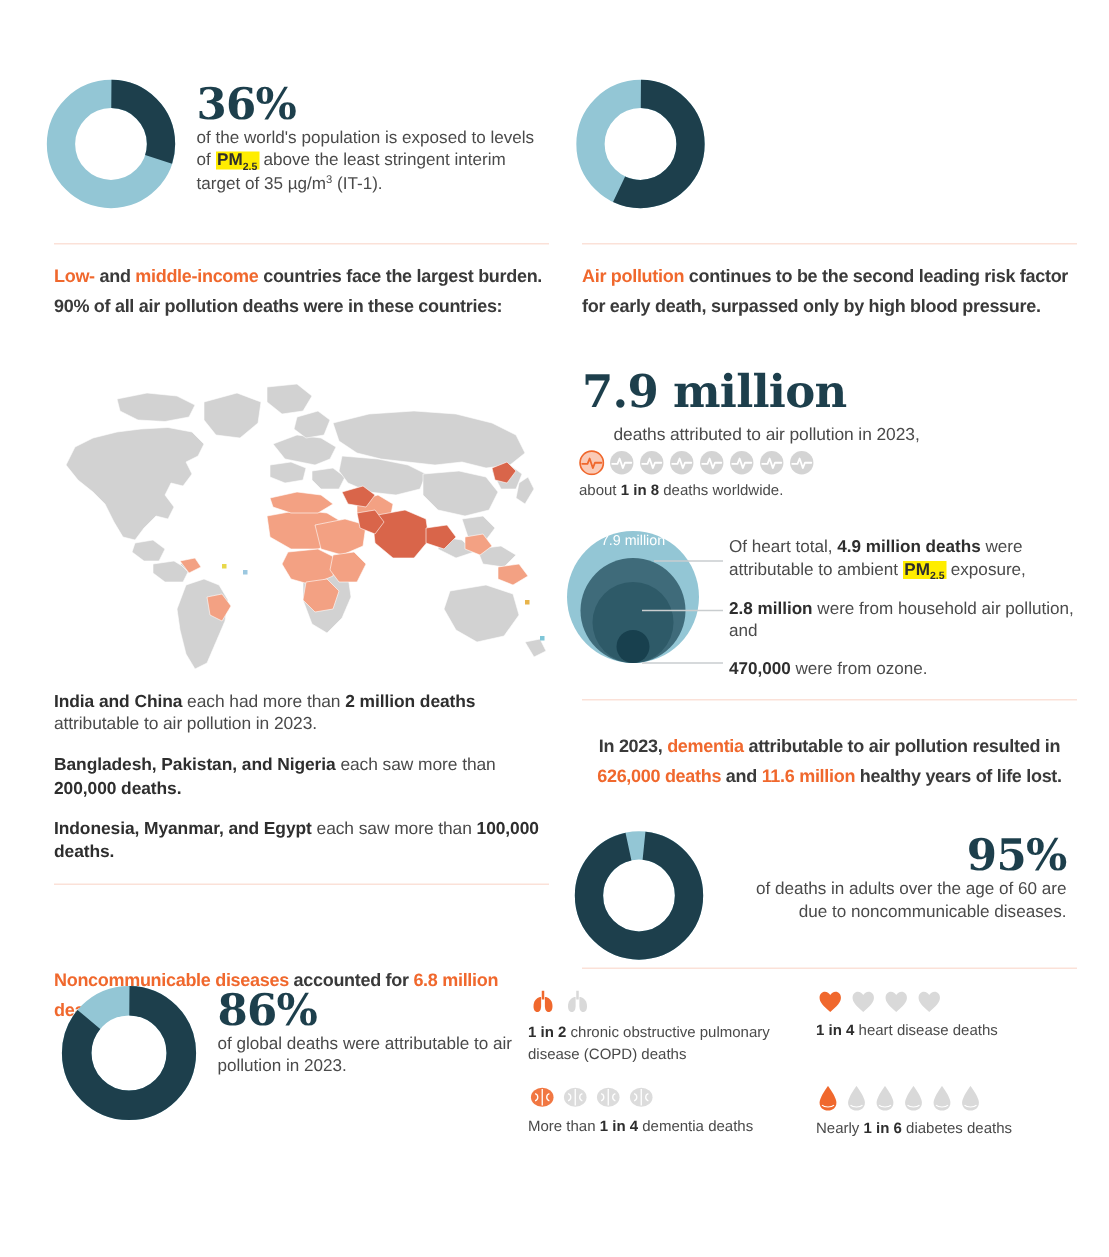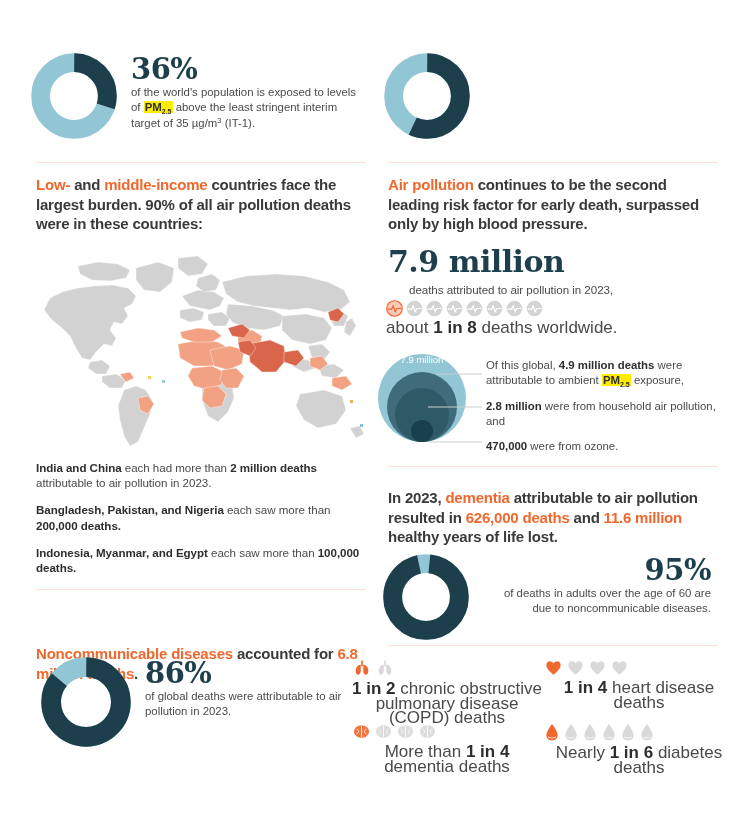--- a/index.html
+++ b/index.html
@@ -12,21 +12,21 @@
   }
   .page{position:relative;width:739px;height:838px;text-decoration:underline;}
 
   
   .body-txt{
     font-size:11.6px;line-height:15.2px;color:#4a4a4a;
     letter-spacing:-0.05px;
   }
   .body-txt b{color:#2e2e2e;font-weight:bold;}
   .headline{
-    font-size:15px;line-height:19.6px;font-weight:bold;color:#3a3a3a;
+    font-size:12px;line-height:19.6px;font-weight:bold;color:#3a3a3a;
     letter-spacing:-0.2px;
   }
   .or{color:#f0682d;}
   .big-pct{
     font-family:"DejaVu Serif", serif;
     font-size:29px;font-weight:bold;color:#1d3f4c;
     line-height:30px;letter-spacing:-0.5px;
   }
   .big-num{
     font-family:"DejaVu Serif", serif;
@@ -40,21 +40,21 @@
   .divider{height:1px;background:#fbe1d8;width:100%;}
 
   
   .donut-row{display:flex;align-items:flex-start;}
   .donut{flex:none;}
   .donut-txt{margin-left:13px;padding-top:2px;}
   .donut-sub{font-size:11.4px;line-height:15px;color:#4a4a4a;margin-top:1px;}
 
   
   .icon-row{display:flex;gap:3px;align-items:flex-end;}
-  .icon-cap{font-size:17px;line-height:14.6px;color:#4a4a4a;margin-top:4px;text-align:center;}
+  .icon-cap{font-size:10px;line-height:14.6px;color:#4a4a4a;margin-top:4px;}
   .icon-cap b{color:#2e2e2e;}
 
   .bubble-wrap{display:flex;align-items:flex-start;}
   .bubble-txt{margin-left:4px;padding-top:12px;}
   .bubble-p{font-size:11.4px;line-height:15px;color:#4a4a4a;margin-bottom:10px;}
   .bubble-p b{color:#2e2e2e;}
 </style>
 </head>
 <body>
 
@@ -253,30 +253,30 @@
           <circle cx="44" cy="61" r="35" fill="#3f6b7a"></circle>
           <circle cx="44" cy="69" r="27" fill="#2e5a68"></circle>
           <circle cx="44" cy="85" r="11" fill="#18404e"></circle>
           <text x="44" y="17" fill="#ffffff" font-size="9.5" font-family="Liberation Sans, sans-serif" text-anchor="middle">7.9 million</text>
           <line x1="58" y1="28" x2="104" y2="28" stroke="#c9cdcf" stroke-width="1"></line>
           <line x1="50" y1="61" x2="104" y2="61" stroke="#c9cdcf" stroke-width="1"></line>
           <line x1="50" y1="96" x2="104" y2="96" stroke="#c9cdcf" stroke-width="1"></line>
         </svg>
       </div>
       <div class="bubble-txt" style="width:232px;">
-        <div class="bubble-p"><span>Of this global, </span><b>4.9 million deaths</b><span> were attributable to ambient </span><span class="hl"><span>PM</span><sub>2.5</sub></span><span> exposure,</span></div>
+        <div class="bubble-p"><span>Of heart total, </span><b>4.9 million deaths</b><span> were attributable to ambient </span><span class="hl"><span>PM</span><sub>2.5</sub></span><span> exposure,</span></div>
         <div class="bubble-p"><b>2.8 million</b><span> were from household air pollution, and</span></div>
         <div class="bubble-p" style="margin-bottom:16px;"><b>470,000</b><span> were from ozone.</span></div>
       </div>
     </div>
   </div>
 
   <div class="divider" style="position:absolute;left:388px;top:466px;width:330px;"></div>
 
-  <div style="position:absolute;left:388px;top:488px;width:330px;">
+  <div style="position:absolute;left:388px;top:488px;width:330px;text-align:center;">
     <div class="headline"><span>In 2023, </span><span class="or">dementia</span><span> attributable to air pollution resulted in </span><span class="or">626,000 deaths</span><span> and </span><span class="or">11.6 million</span><span> healthy years of life lost.</span></div>
   </div>
 
   <div style="position:absolute;left:382px;top:553px;width:336px;text-align:right;">
     <div class="donut-row">
       <div class="donut">
         <svg width="88" height="88" viewBox="0 0 42 42">
           <circle cx="21" cy="21" r="15.9155" fill="none" stroke="#93c6d5" stroke-width="9"></circle>
           <circle cx="21" cy="21" r="15.9155" fill="none" stroke="#1d3f4c" stroke-width="9" stroke-dasharray="95 5" stroke-dashoffset="23.5"></circle>
         </svg>

